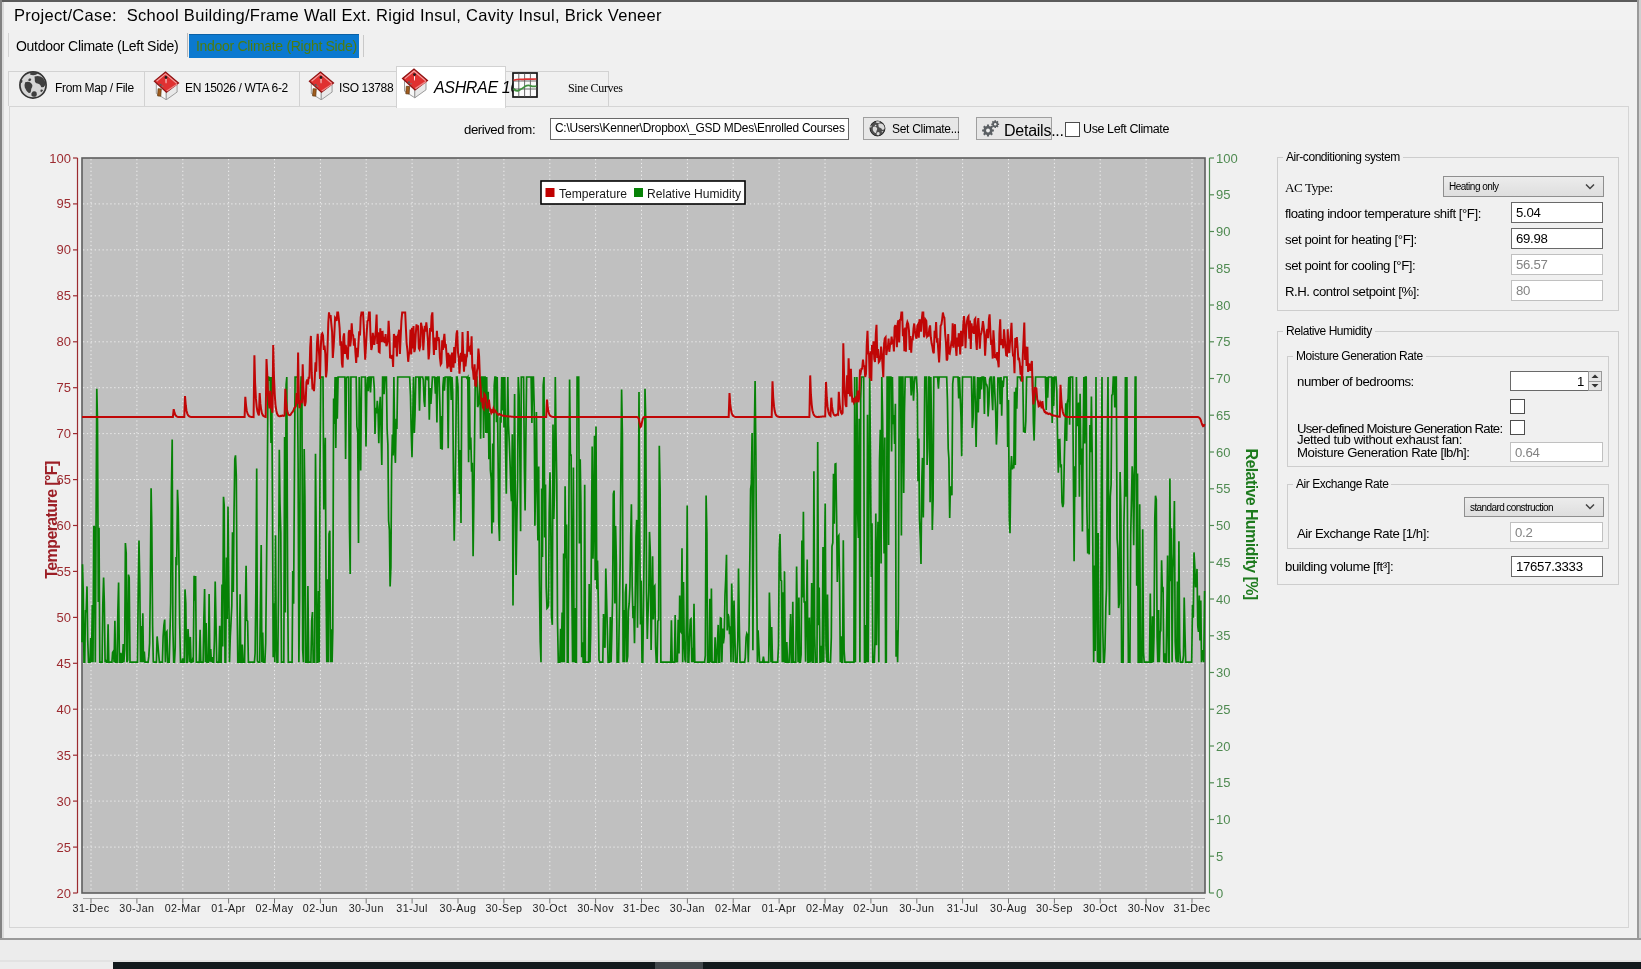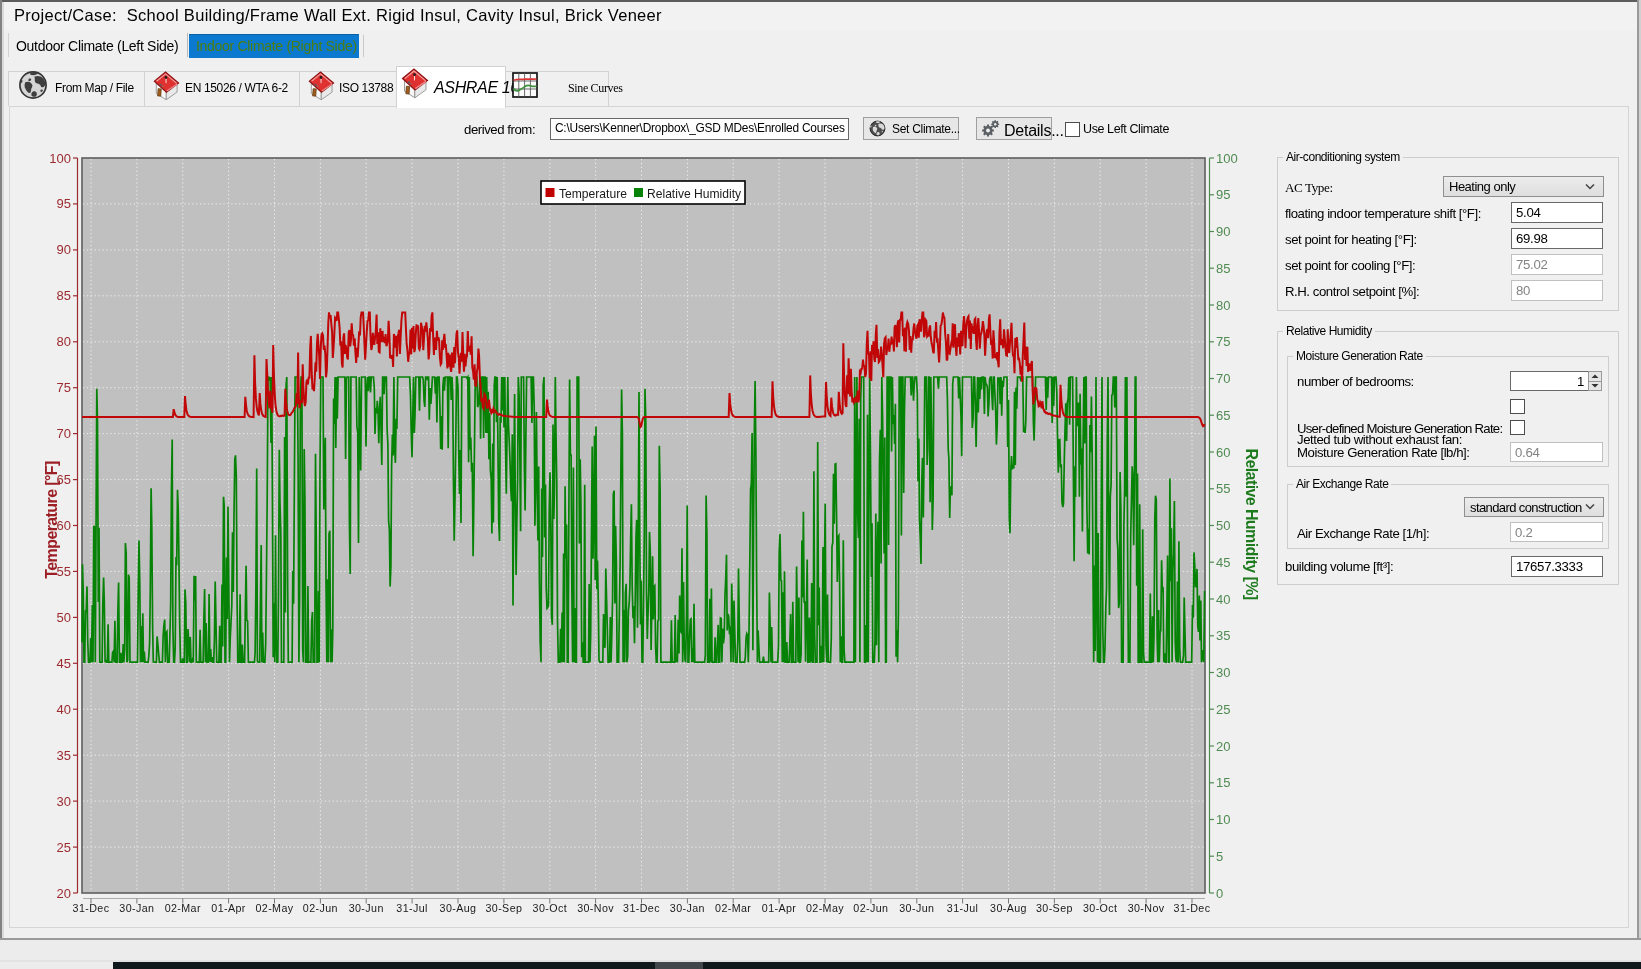--- a/index.html
+++ b/index.html
@@ -8,21 +8,21 @@
   .abs{position:absolute;}
   .lbl{position:absolute;font-size:13.2px;letter-spacing:-0.45px;white-space:nowrap;}
   .inp{position:absolute;background:#fff;border:1px solid #696969;font-size:13.2px;
        letter-spacing:-0.3px;line-height:19px;padding-left:4px;white-space:nowrap;}
   .inp.dis{border-color:#c0c0c0;color:#838383;}
   .grp{position:absolute;border:1px solid #cdcdcd;}
   .gcap{position:absolute;font-size:12px;letter-spacing:-0.45px;background:#f0f0f0;
         padding:0 3px;white-space:nowrap;}
   .cb{position:absolute;width:13px;height:13px;background:#fff;border:1px solid #4d4d4d;}
   .combo{position:absolute;background:linear-gradient(#ececec,#dedede);border:1px solid #8f8f8f;
-         font-size:13px;letter-spacing:-0.5px;line-height:19px;padding-left:5px;white-space:nowrap;}
+         font-size:10px;letter-spacing:-0.5px;line-height:19px;padding-left:5px;white-space:nowrap;}
 </style>
 </head>
 <body>
 
 <div class="abs" style="left:0;top:0;width:1641px;height:2px;background:#5c5c5c;"></div>
 <div class="abs" style="left:0;top:0;width:2px;height:940px;background:#828282;"></div>
 <div class="abs" style="left:2px;top:2px;width:2px;height:937px;background:#dadada;"></div>
 <div class="abs" style="left:1637px;top:0;width:2px;height:940px;background:#9a9a9a;"></div>
 <div class="abs" style="left:1639px;top:0;width:2px;height:940px;background:#d0d0d0;"></div>
 <div class="abs" style="left:0;top:938px;width:1641px;height:2px;background:#9a9a9a;"></div>
@@ -354,21 +354,21 @@
 <div class="lbl" style="left:1285px;top:180px;font-family:Liberation Serif, serif;">AC Type:</div>
 <div class="combo" style="left:1443px;top:176px;width:154px;height:19px;">Heating only</div>
 <svg class="abs" style="left:1585px;top:184px;" width="10" height="6" viewBox="0 0 10 6">
     <path d="M1,0.5 L5,4.5 L9,0.5" fill="none" stroke="#444" stroke-width="1.5"></path>
   </svg>
 <div class="lbl" style="left:1285px;top:206px;">floating indoor temperature shift [°F]:</div>
 <div class="inp" style="left:1511px;top:202px;width:86px;height:19px;">5.04</div>
 <div class="lbl" style="left:1285px;top:232px;">set point for heating [°F]:</div>
 <div class="inp" style="left:1511px;top:228px;width:86px;height:19px;">69.98</div>
 <div class="lbl" style="left:1285px;top:258px;">set point for cooling [°F]:</div>
-<div class="inp dis" style="left:1511px;top:254px;width:86px;height:19px;">75.02</div>
+<div class="inp dis" style="left:1511px;top:254px;width:86px;height:19px;">56.57</div>
 <div class="lbl" style="left:1285px;top:284px;">R.H. control setpoint [%]:</div>
 <div class="inp dis" style="left:1511px;top:280px;width:86px;height:19px;">80</div>
 
 <div class="grp" style="left:1277px;top:331px;width:340px;height:252px;"></div>
 <div class="gcap" style="left:1283px;top:324px;">Relative Humidity</div>
 
 <div class="grp" style="left:1287px;top:356px;width:320px;height:109px;"></div>
 <div class="gcap" style="left:1293px;top:349px;">Moisture Generation Rate</div>
 <div class="lbl" style="left:1297px;top:374px;">number of bedrooms:</div>
 <div class="inp" style="left:1510px;top:371px;width:73px;height:18px;text-align:right;padding-right:4px;padding-left:0;">1</div>

